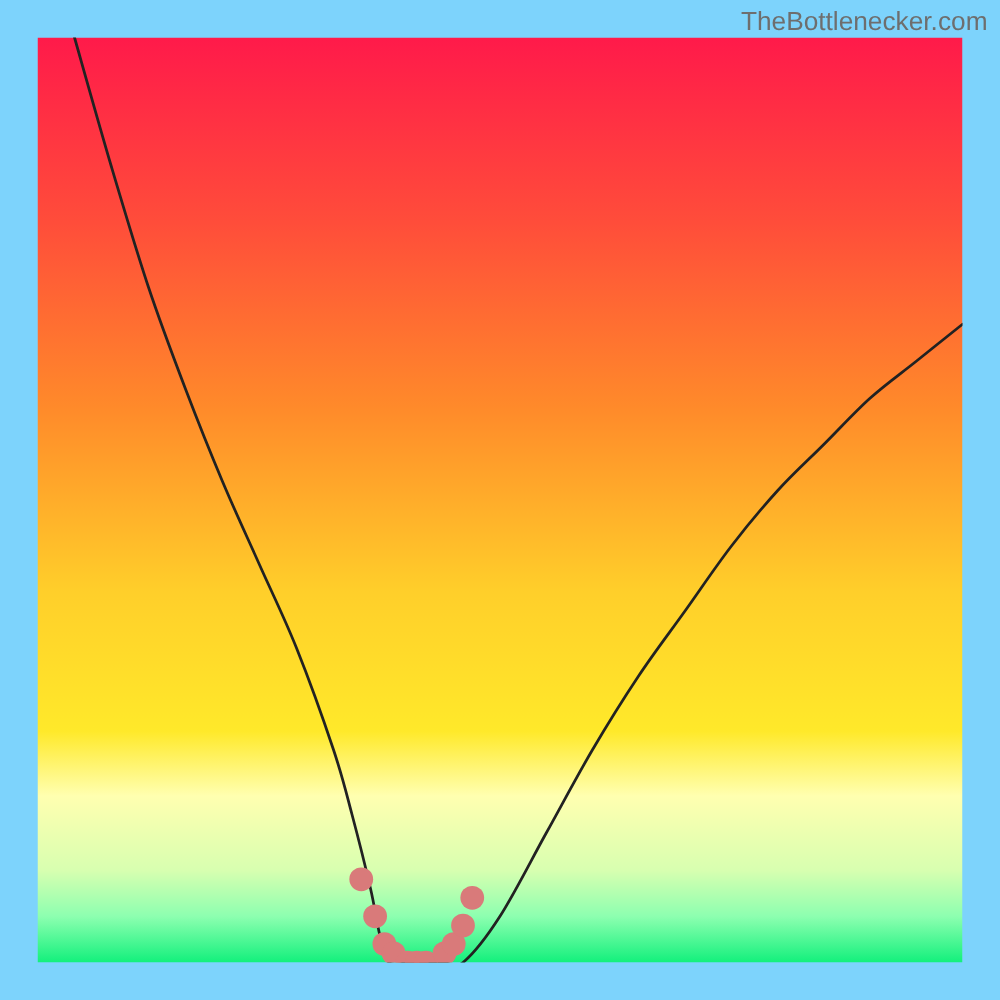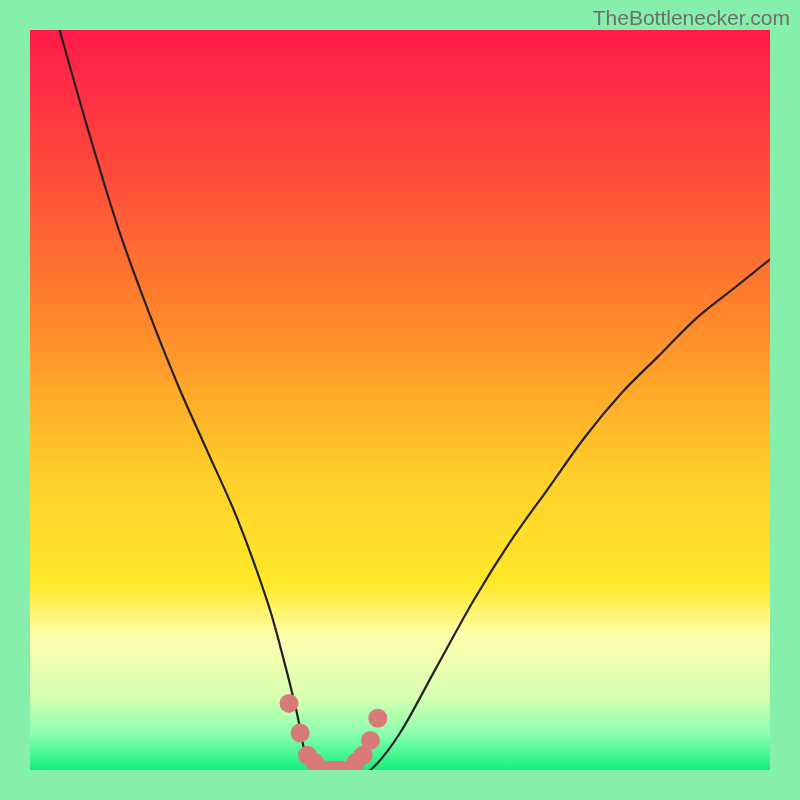--- a/index.html
+++ b/index.html
@@ -10,21 +10,21 @@
     height: 800px;
     position: relative;
     font-family: Arial, Helvetica, sans-serif;
   }
   .frame {
     position: absolute;
     top: 0;
     left: 0;
     width: 800px;
     height: 800px;
-    background: #86efac;
+    background: #7dd3fc;
   }
   .plot-wrap {
     position: absolute;
     left: 30px;
     top: 30px;
     width: 740px;
     height: 740px;
   }
   .plot-area {
     position: absolute;

